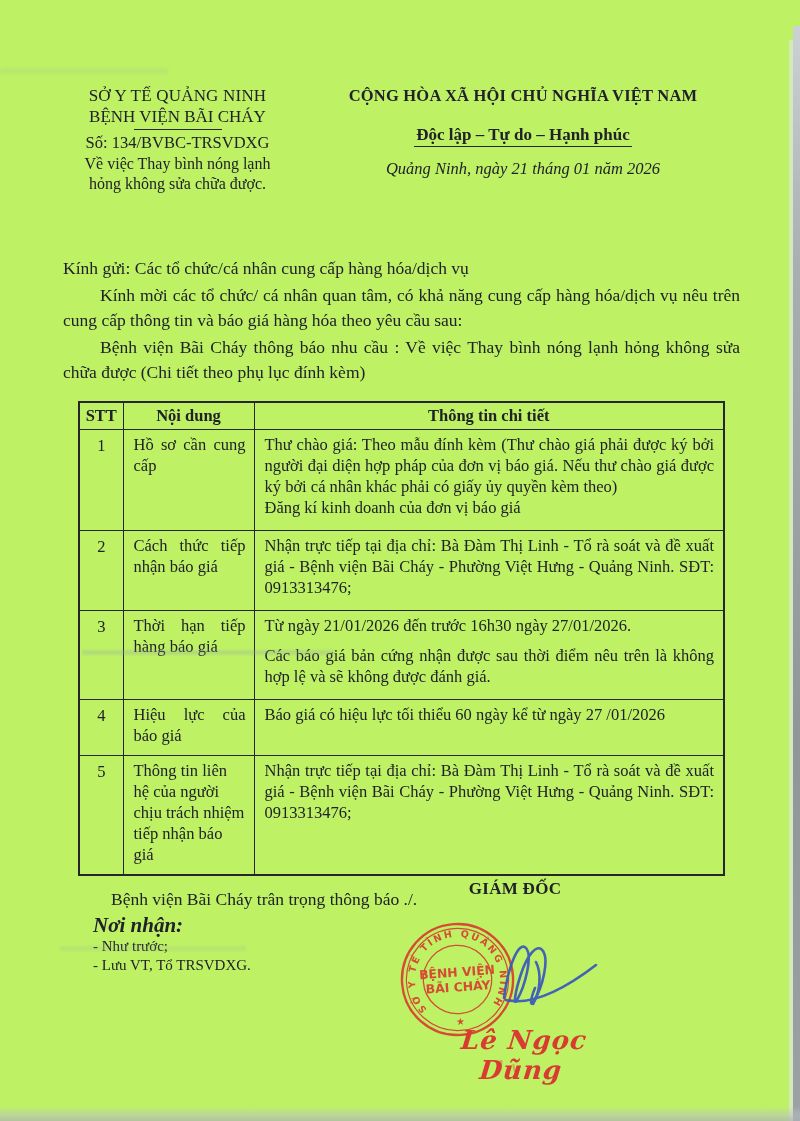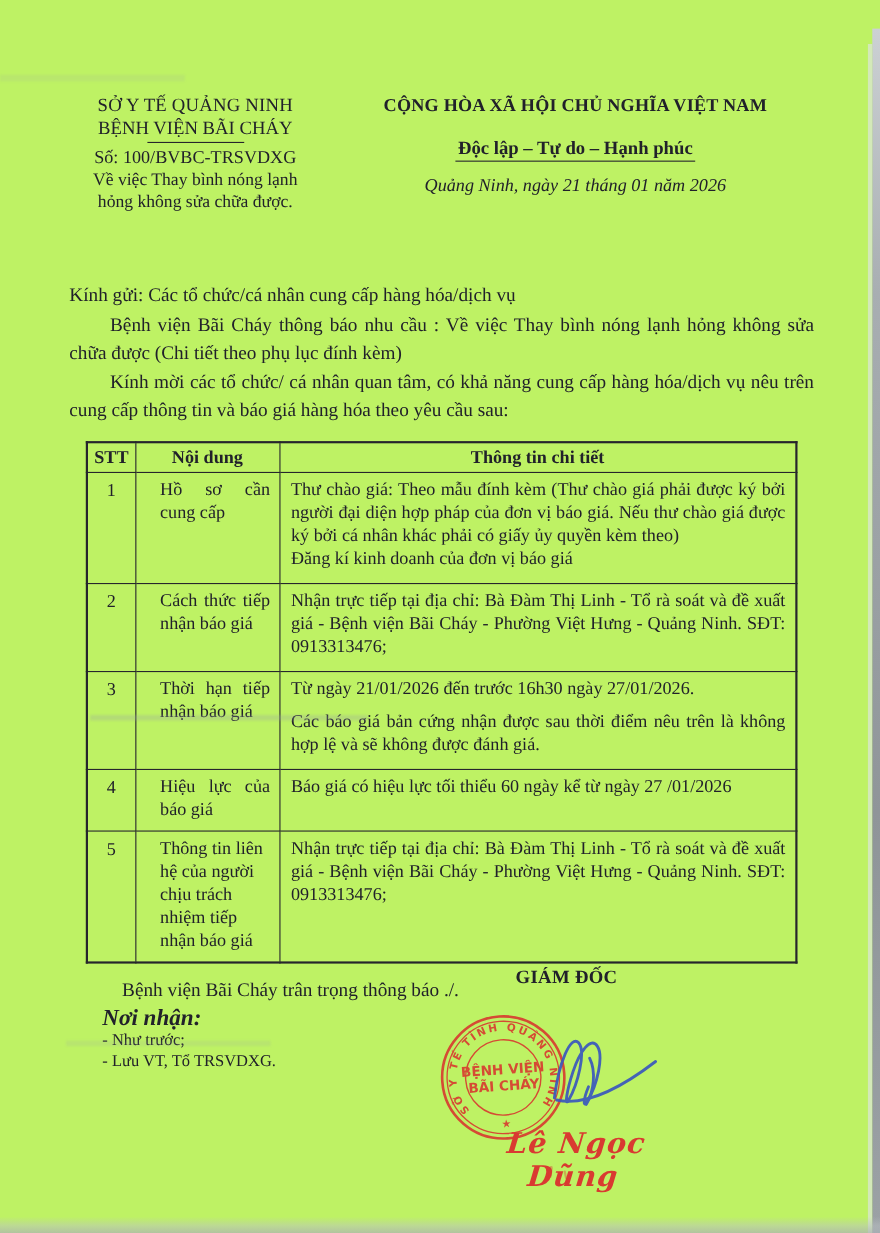--- a/index.html
+++ b/index.html
@@ -27,21 +27,21 @@
   .content p.para { text-align:justify; text-indent:37px; margin-top:2px; }
   
   table.quote { position:absolute; left:78px; top:401px; width:645px;
     border-collapse:collapse; table-layout:fixed; }
   table.quote th, table.quote td { border:1.6px solid #26262c; vertical-align:top;
     font-size:16.5px; line-height:21px; }
   table.quote { border:2.2px solid #26262c; }
   col.c1 { width:44px; } col.c2 { width:131px; } col.c3 { width:470px; }
   table.quote th { font-weight:bold; text-align:center; height:27px; padding:2px 2px; }
   td.stt { text-align:center; padding-top:5px; }
-  td.lbl { padding:4px 8px 3px 22px; text-align:justify; }
+  td.lbl { padding:4px 8px 3px 10px; text-align:justify; }
   td.lbl.no-just { text-align:left; }
   td.det { padding:4px 9px 3px 10px; text-align:justify; }
   td.det p { margin:0 0 9px; }
   td.det p:empty, td.lbl p:empty { display:none; }
   tbody tr.r1 { height:95px; } tbody tr.r2 { height:69px; } tbody tr.r3 { height:85px; }
   tbody tr.r4 { height:56px; } tbody tr.r5 { height:120px; }
   
   .closing { position:absolute; left:63px; top:862px; width:677px; font-size:17.5px; text-indent:48px;margin-top:27px; }
   .recipients { position:absolute; left:93px; top:916px; font-size:15px; line-height:19px; }
   .recipients .lbl { font-weight:bold; font-style:italic; font-size:21px; margin-bottom:2px; }
@@ -66,34 +66,34 @@
 </style>
 </head>
 <body>
 
 <div class="page">
 
   <div class="hdr-left">
     <div class="dept">SỞ Y TẾ QUẢNG NINH</div>
     <div class="hosp">BỆNH VIỆN BÃI CHÁY</div>
     <div class="short-rule"></div>
-    <div class="docnum">Số: 100/BVBC-TRSVDXG</div>
+    <div class="docnum">Số: 134/BVBC-TRSVDXG</div>
     <div class="subject">Về việc Thay bình nóng lạnh hỏng không sửa chữa được.</div>
   </div>
 
   <div class="hdr-right">
     <div class="nat">CỘNG HÒA XÃ HỘI CHỦ NGHĨA VIỆT NAM</div><br>
     <span class="motto">Độc lập – Tự do – Hạnh phúc</span>
     <div class="pdate">Quảng Ninh, ngày 21 tháng 01 năm 2026</div>
   </div>
 
   <div class="content">
     <div class="salutation">Kính gửi: Các tổ chức/cá nhân cung cấp hàng hóa/dịch vụ</div>
+    <p class="para">Kính mời các tổ chức/ cá nhân quan tâm, có khả năng cung cấp hàng hóa/dịch vụ nêu trên cung cấp thông tin và báo giá hàng hóa theo yêu cầu sau:</p>
     <p class="para">Bệnh viện Bãi Cháy thông báo nhu cầu : Về việc Thay bình nóng lạnh hỏng không sửa chữa được (Chi tiết theo phụ lục đính kèm)</p>
-    <p class="para">Kính mời các tổ chức/ cá nhân quan tâm, có khả năng cung cấp hàng hóa/dịch vụ nêu trên cung cấp thông tin và báo giá hàng hóa theo yêu cầu sau:</p>
   </div>
 
   <table class="quote">
     <colgroup>
         <col class="c1">
         <col class="c2">
         <col class="c3">
       </colgroup>
     <thead>
       <tr>
@@ -113,21 +113,21 @@
       </tr>
       <tr class="r2">
         <td class="stt">2</td>
         <td class="lbl">Cách thức tiếp nhận báo giá</td>
         <td class="det">
           <p>Nhận trực tiếp tại địa chỉ: Bà Đàm Thị Linh - Tổ rà soát và đề xuất giá - Bệnh viện Bãi Cháy - Phường Việt Hưng - Quảng Ninh. SĐT: 0913313476;</p>
         </td>
       </tr>
       <tr class="r3">
         <td class="stt">3</td>
-        <td class="lbl">Thời hạn tiếp nhận báo giá</td>
+        <td class="lbl">Thời hạn tiếp hàng báo giá</td>
         <td class="det">
           <p>Từ ngày 21/01/2026 đến trước 16h30 ngày 27/01/2026.</p>
           <p>Các báo giá bản cứng nhận được sau thời điểm nêu trên là không hợp lệ và sẽ không được đánh giá.</p>
         </td>
       </tr>
       <tr class="r4">
         <td class="stt">4</td>
         <td class="lbl">Hiệu lực của báo giá</td>
         <td class="det">
           <p>Báo giá có hiệu lực tối thiểu 60 ngày kể từ ngày 27 /01/2026</p>

